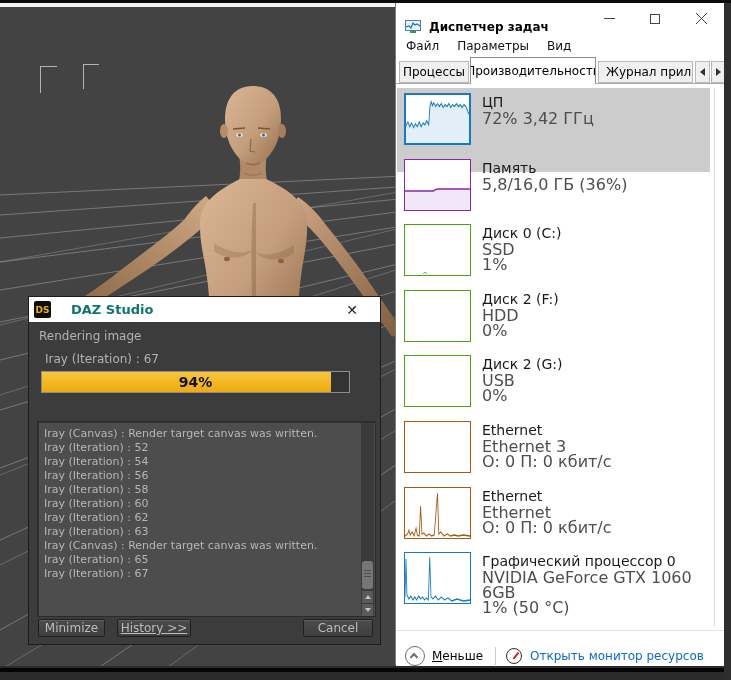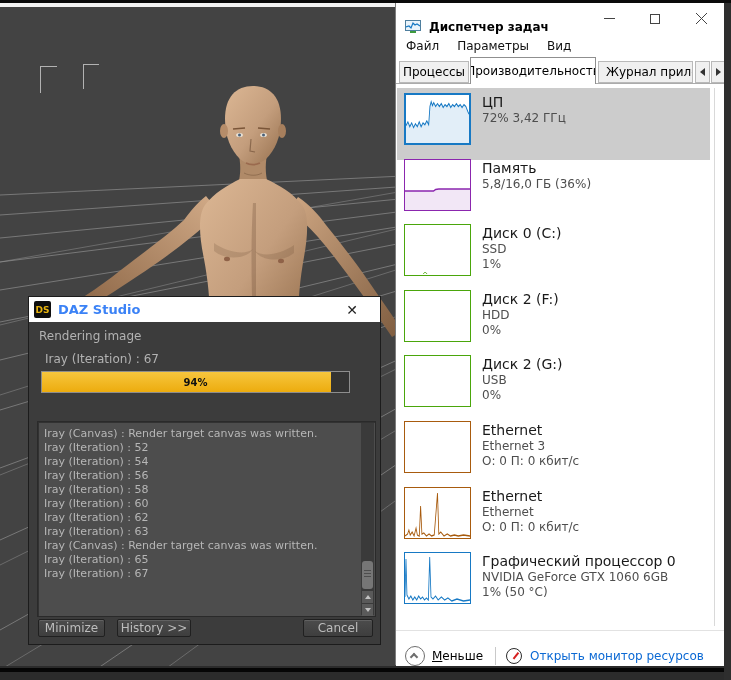--- a/index.html
+++ b/index.html
@@ -18,42 +18,42 @@
   .viewport { position:absolute; left:0; top:7px; width:731px; height:661px; background:#434343; overflow:hidden; }
   .viewport svg { position:absolute; left:0; top:0; }
   .vp-bracket { position:absolute; border-left:1px solid #b2b2b2; border-top:1px solid #b2b2b2; }
   .vp-bracket.b1 { left:40px; top:59px; width:17px; height:27px; }
   .vp-bracket.b2 { left:83px; top:57px; width:16px; height:25px; }
 
   
   .daz-dialog { position:absolute; left:28px; top:296px; width:353px; height:349px; background:#3c3c3c; border:1px solid #1c1c1c; z-index:10; }
   .dlg-titlebar { position:absolute; left:0; top:0; width:100%; height:25px; background:#ffffff; display:flex; align-items:center; padding:0 20px 0 5px; }
   .ds-icon { width:17px; height:17px; background:#0e0e0e; color:#e8b40f; font-size:9px; font-weight:bold; display:flex; align-items:center; justify-content:center; border-radius:2px; }
-  .dlg-title-text { margin-left:7px; font-size:13px; font-weight:700; color:#3b82f6; flex:1; }
+  .dlg-title-text { margin-left:20px; font-size:13px; font-weight:700; color:#0f766e; flex:1; }
   .dlg-close { font-size:14px; color:#222; cursor:default; padding:0 2px; }
   .dlg-label { position:absolute; color:#b2b2b2; font-size:12px; }
   .lbl-rendering { left:10px; top:32px; }
   .lbl-iteration { left:16px; top:55px; }
   .lbl-elapsed { left:8px; top:106px;margin-top:44px; }
   .progress-track { position:absolute; left:12px; top:74px; width:309px; height:22px; border:1px solid #8d8d8d; background:#333; }
   .progress-fill { position:absolute; left:0; top:0; height:100%; background:linear-gradient(#f7c63e,#edac0e); }
-  .progress-text { position:absolute; left:0; top:0; width:100%; height:100%; display:flex; align-items:center; justify-content:center; font-size:10px; font-weight:700; color:#111; }
+  .progress-text { position:absolute; left:0; top:0; width:100%; height:100%; display:flex; align-items:center; justify-content:center; font-size:14px; font-weight:700; color:#111; }
   .log-box { position:absolute; left:8px; top:124px; width:339px; height:196px; background:#4d4d4d; border:1px solid #2a2a2a; box-shadow:inset 1px 1px 0 rgba(0,0,0,.35); }
   .log-lines { position:absolute; left:6px; top:5px; right:18px; font-size:11px; line-height:14px; color:#b6b6b6; white-space:nowrap; overflow:hidden; }
   .log-scrollbar { position:absolute; right:1px; top:1px; width:13px; height:192px; background:#3a3a3a; }
   .log-thumb { position:absolute; left:1px; top:138px; width:11px; height:28px; background:#767676; border-radius:3px; }
   .log-thumb i { display:block; height:1px; background:#4d4d4d; margin:2px 2px 0 2px; }
   .log-thumb i:first-child{ margin-top:9px; }
   .sb-btn { position:absolute; left:1px; width:11px; height:12px; background:#5a5a5a; display:flex; align-items:center; justify-content:center; }
   .sb-up { top:168px; } .sb-dn { top:181px; }
   .tri-up { width:0; height:0; border-left:3px solid transparent; border-right:3px solid transparent; border-bottom:4px solid #c2c2c2; }
   .tri-dn { width:0; height:0; border-left:3px solid transparent; border-right:3px solid transparent; border-top:4px solid #c2c2c2; }
   .dlg-btn { position:absolute; top:322px; height:18px; background:linear-gradient(#4c4c4c,#3e3e3e); border:1px solid #202020; box-shadow:inset 0 1px 0 #616161; color:#bdbdbd; font-size:12px; display:flex; align-items:center; justify-content:center; border-radius:2px; }
   .btn-minimize { left:9px; width:67px; }
-  .btn-history { left:88px; width:74px; }
+  .btn-history { left:88px; width:74px;text-decoration:underline; }
   .btn-cancel { left:274px; width:70px; }
 
   
   .taskmgr { position:absolute; left:395px; top:3px; width:329px; height:662px; background:#fff; border-left:1px solid #7d7d7d; z-index:20; }
   .tm-titlebar { position:absolute; left:0; top:0; width:100%; height:31px; background:#fff; display:flex; align-items:flex-end;font-weight:bold; }
   .tm-appicon { width:16px; height:14px; margin-left:9px; position:relative; }
   .tm-appicon .scr { position:absolute; left:0; top:0; width:16px; height:11px; border:1px solid #4f7f9e; background:#eaf4fb; }
   .tm-appicon .scr svg { position:absolute; left:0; top:0; }
   .tm-appicon .stand { position:absolute; left:5px; top:11px; width:6px; height:2px; background:#3f9b3f; }
   .tm-title { margin-left:8px; font-size:12px; color:#000; flex:1; }
@@ -67,32 +67,32 @@
   .tm-tab { position:absolute; font-size:12px; color:#000; display:flex; align-items:center; justify-content:center; background:#f0f0f0; border:1px solid #b9b9b9; height:22px; top:4px; overflow:hidden; white-space:nowrap; }
   .tab-0 { left:3px; width:70px; }
   .tab-1 { left:74px; width:126px; height:27px; top:0; background:#fff; border-color:#8f8f8f; border-bottom:none; z-index:2; }
   .tab-2 { left:202px; width:95px; justify-content:flex-start; padding-left:7px; }
   .tab-arrow { position:absolute; top:4px; width:15px; height:22px; background:#f0f0f0; border:1px solid #b9b9b9; display:flex; align-items:center; justify-content:center; }
   .arr-l { left:299px; } .arr-r { left:315px; }
   .tri-left { width:0; height:0; border-top:4px solid transparent; border-bottom:4px solid transparent; border-right:5px solid #333; }
   .tri-right { width:0; height:0; border-top:4px solid transparent; border-bottom:4px solid transparent; border-left:5px solid #333; }
   .tm-content { position:absolute; left:0; top:81px; width:100%; height:546px; background:#fff; }
   .tm-scrollline { position:absolute; left:318px; top:4px; width:1px; height:538px; background:#d9d9d9; }
-  .tm-row { position:absolute; left:1px; width:313px; height:72px; }
+  .tm-row { position:absolute; left:1px; width:313px; height:84px; }
   .tm-row.selected { background:#cccccc; }
   .thumb { position:absolute; left:7px; top:5px; width:67px; height:52px; background:#fff; border:1px solid; }
   .thumb svg { display:block; width:100%; height:100%; }
   .bc-cpu { border-color:#1779c4; border-width:2px; }
   .bc-mem { border-color:#8b26ae; }
   .bc-disk { border-color:#4aa60b; }
   .bc-eth { border-color:#a85b0e; }
   .bc-gpu { border-color:#1779c4; }
   .tm-row-text { position:absolute; left:85px; top:5px; }
   .tm-row-title { font-size:14px; color:#191919; line-height:18px; }
-  .tm-row-sub { font-size:12px; color:#4e4e4e; line-height:15px; }
+  .tm-row-sub { font-size:16px; color:#4e4e4e; line-height:15px; }
   .tm-footer { position:absolute; left:0; top:627px; width:100%; height:51px; background:#fff; border-top:1px solid #e2e2e2; display:flex; align-items:center; }
   .circ-chevron { width:20px; height:20px; border:1.5px solid #6e6e6e; border-radius:50%; margin-left:9px; position:relative; }
   .circ-chevron i { position:absolute; left:5px; top:7px; width:6px; height:6px; border-left:2px solid #6e6e6e; border-top:2px solid #6e6e6e; transform:rotate(45deg); }
   .tm-less-label { margin-left:7px; font-size:12px; color:#000; display:inline-block; }
   .tm-less-label::first-letter { text-decoration:underline; }
   .foot-sep { width:1px; height:18px; background:#c9c9c9; margin:0 10px 0 12px; }
   .gauge-icon { width:16px; height:16px; border:1.5px solid #2c2c2c; border-radius:50%; background:#fff; position:relative; margin-right:8px; }
   .gauge-icon i { position:absolute; left:6px; top:2px; width:2px; height:8px; background:#d61f1f; transform:rotate(38deg); transform-origin:50% 90%; }
   .tm-link { font-size:12px; color:#0b69d4; }
 </style>

